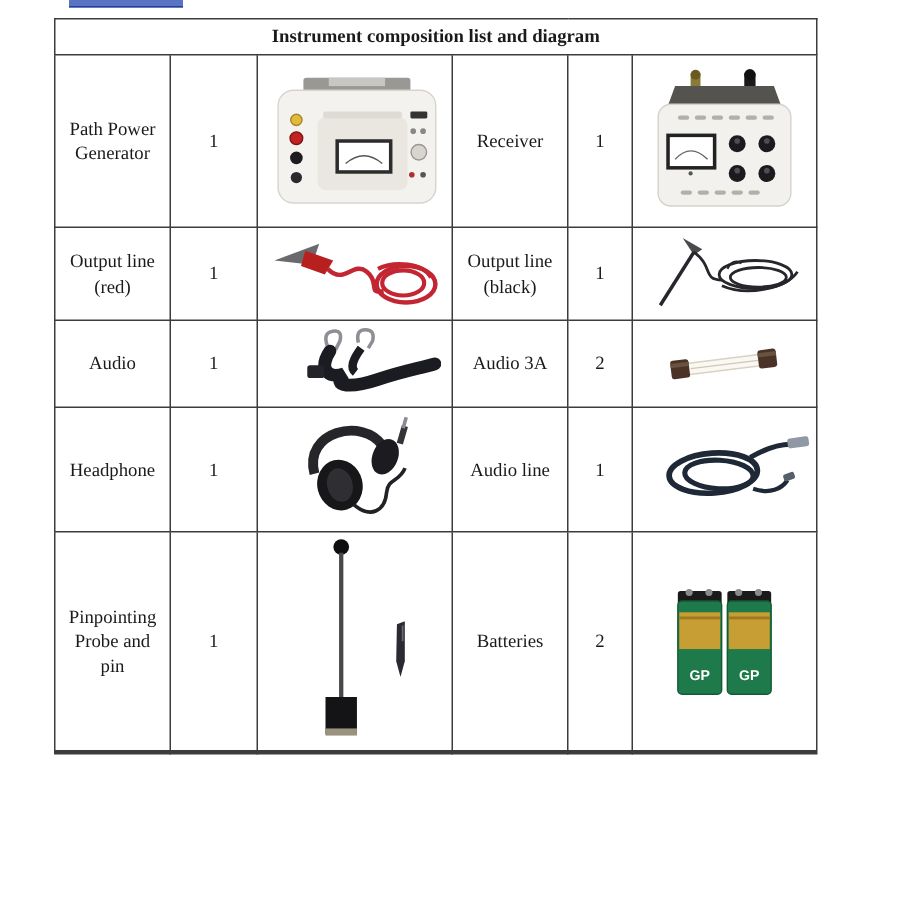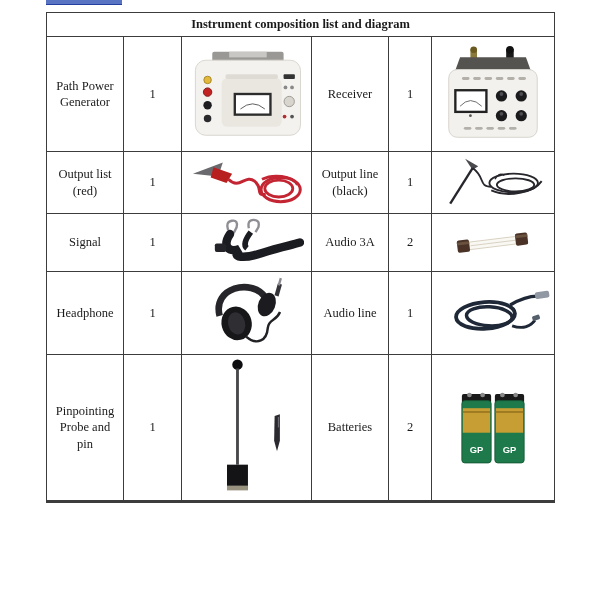--- a/index.html
+++ b/index.html
@@ -2,21 +2,21 @@
 <html><head>
 <meta charset="utf-8">
 <style>
   html,body{margin:0;padding:0;background:#ffffff;}
   #screen{position:relative;width:600px;height:600px;background:#ffffff;overflow:hidden;
           font-family:"Liberation Serif", serif;color:#1a1a1a;}
   
   .link-frag{position:absolute;left:46px;top:0;width:76px;height:4px;
              background:#5a74c4;border-bottom:1.5px solid #23409f;}
   
-  table.comp{position:absolute;left:46px;top:12px;width:508px;border-collapse:collapse;
+  table.comp{position:absolute;left:36px;top:12px;width:508px;border-collapse:collapse;
              table-layout:fixed;border:1.5px solid #3c3c3c;border-bottom-width:3px;}
   table.comp td{border:1px solid #3c3c3c;text-align:center;vertical-align:middle;
                 padding:1px 4px;font-size:12.5px;line-height:1.32;overflow:hidden;}
   td.title{font-weight:bold;font-size:13.5px;height:21px;padding:2px;}
   tr.hdr td{height:28px;font-size:13px;}
   tr.r1{height:115px;} tr.r2{height:62px;} tr.r3{height:60px;}
   tr.r4{height:58px;} tr.r5{height:83px;} tr.r6{height:147px;}
   td.pic{padding:0;}
   td.pic svg{display:block;margin:0 auto;}
 </style>
@@ -103,21 +103,21 @@
                 <rect x="36" y="86" width="8" height="3" rx="1.5"></rect>
             <rect x="48" y="86" width="8" height="3" rx="1.5"></rect>
                 <rect x="60" y="86" width="8" height="3" rx="1.5"></rect>
             <rect x="72" y="86" width="8" height="3" rx="1.5"></rect>
           </g>
         </svg>
       </td>
     </tr>
 
     <tr class="r2">
-      <td>Output list (red)</td>
+      <td>Output line (red)</td>
       <td>1</td>
       <td class="pic">
         <svg width="124" height="56" viewBox="0 0 130 60">
           <polygon points="6,20 38,8 33,23" fill="#6a6a6e"></polygon>
           <polygon points="28,13 48,20 42,30 25,24" fill="#b82020"></polygon>
           <path d="M44 26 C56 38 62 20 72 28 C82 36 72 44 84 42" fill="none" stroke="#c42532" stroke-width="3.2"></path>
           <ellipse cx="100" cy="37" rx="21" ry="13" fill="none" stroke="#c42532" stroke-width="3.2"></ellipse>
           <ellipse cx="98" cy="36" rx="15" ry="9" fill="none" stroke="#c42532" stroke-width="3"></ellipse>
           <path d="M80 26 C92 20 112 22 118 32" fill="none" stroke="#c42532" stroke-width="3"></path>
         </svg>
@@ -132,21 +132,21 @@
           <ellipse cx="82" cy="30" rx="26" ry="10" fill="none" stroke="#26262c" stroke-width="2"></ellipse>
           <ellipse cx="84" cy="32" rx="20" ry="7" fill="none" stroke="#26262c" stroke-width="2"></ellipse>
           <path d="M58 38 C76 46 104 40 112 28" fill="none" stroke="#26262c" stroke-width="2"></path>
           <path d="M62 26 Q66 18 72 22" fill="none" stroke="#26262c" stroke-width="1.5"></path>
         </svg>
       </td>
     </tr>
 
 
     <tr class="r4">
-      <td>Signal</td>
+      <td>Audio</td>
       <td>1</td>
       <td class="pic">
         <svg width="114" height="52" viewBox="0 0 120 55">
           <path d="M40 14 q-3 -9 4 -10 q7 -1 5 7 l-3 6" fill="none" stroke="#8e8e94" stroke-width="2.5"></path>
           <path d="M62 12 q-2 -9 5 -9 q7 0 5 8 l-3 5" fill="none" stroke="#8e8e94" stroke-width="2.5"></path>
           <path d="M42 18 C34 30 40 38 52 34 C42 44 58 44 76 38 C94 32 106 30 116 27" fill="none" stroke="#1b1b22" stroke-width="9" stroke-linecap="round"></path>
           <path d="M64 16 C58 24 56 30 60 33" fill="none" stroke="#1b1b22" stroke-width="6"></path>
           <rect x="26" y="28" width="12" height="9" rx="2" fill="#232329"></rect>
         </svg>
       </td>

